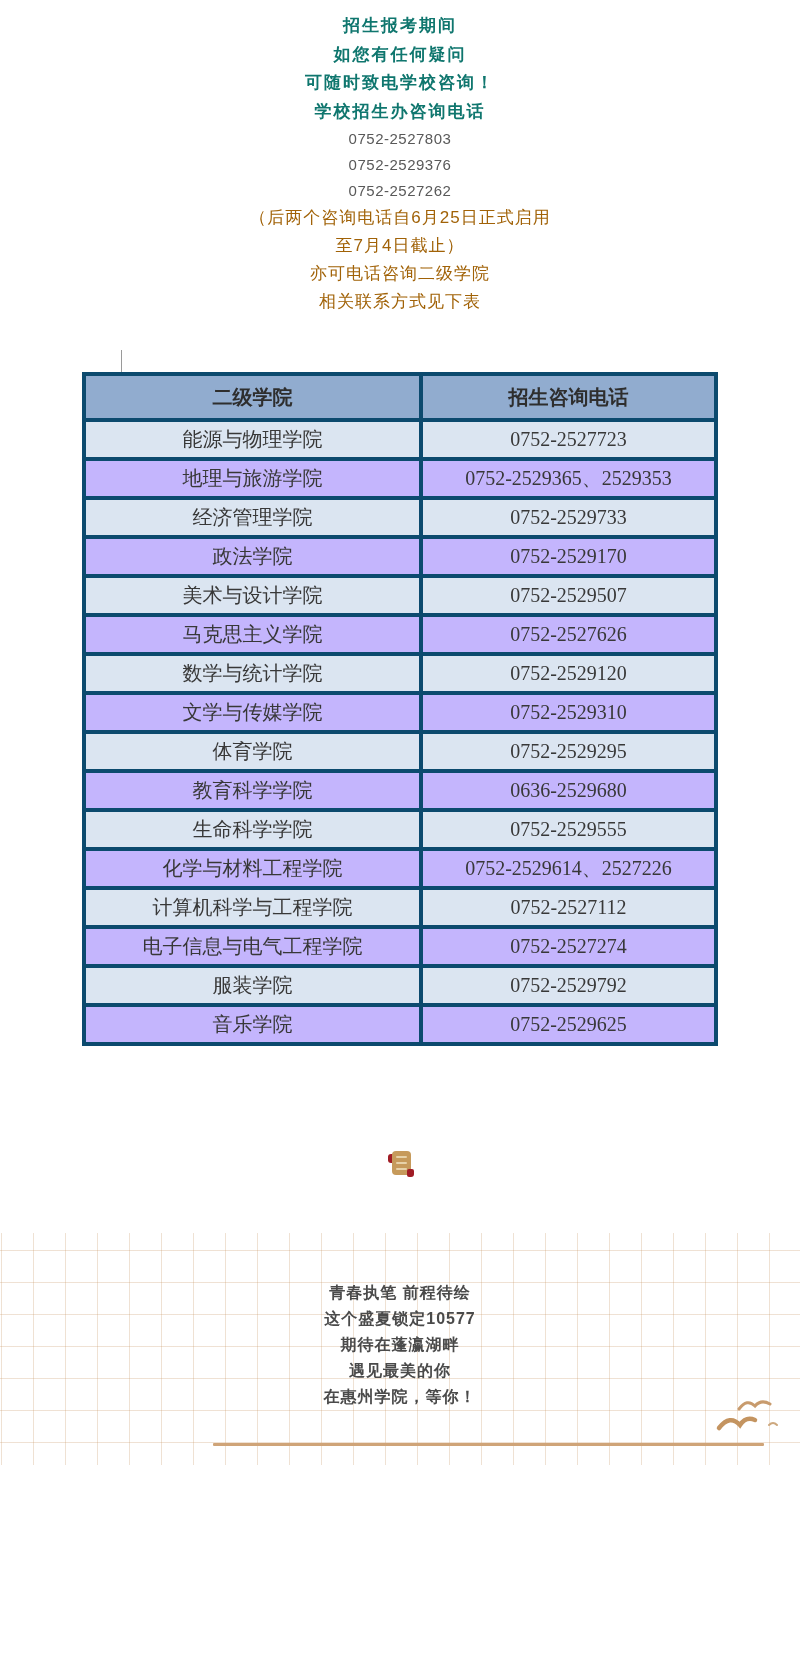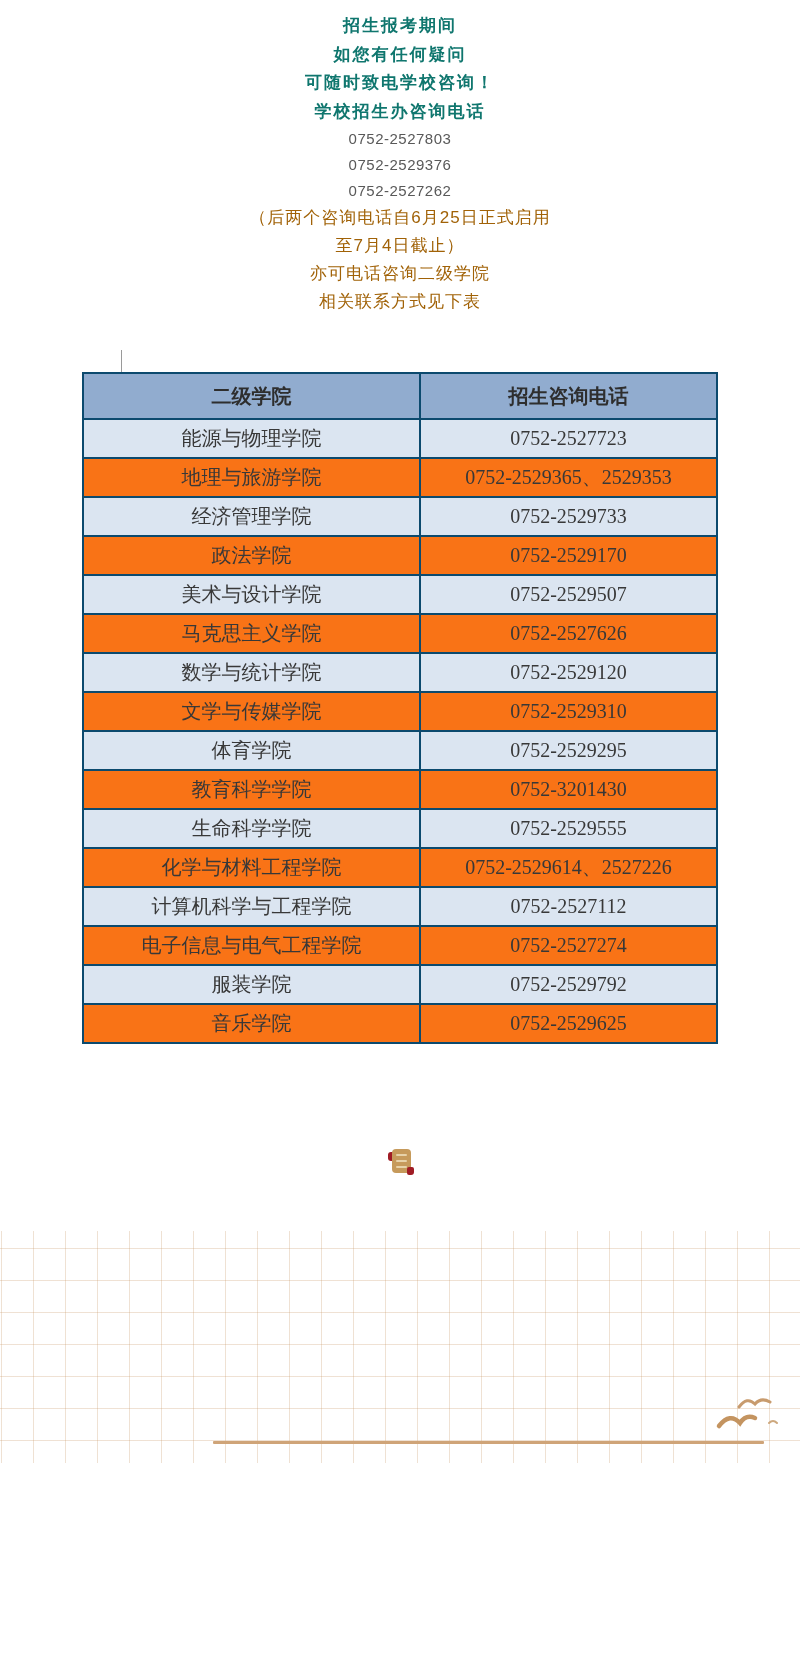--- a/index.html
+++ b/index.html
@@ -26,34 +26,34 @@
   
   table.contact-table {
     margin: 56px 0 0 82px;
     width: 636px;
     border-collapse: collapse;
     font-family: "Liberation Serif", "DejaVu Serif", serif;
     color: #383838;
     table-layout: fixed;
   }
   .contact-table th, .contact-table td {
-    border: 2px solid #0c4a6e;
+    border: 4px solid #0c4a6e;
     text-align: center;
     vertical-align: middle;
     padding: 0;
   }
   .contact-table th {
     background: #91accf;
     height: 46px;
     font-size: 20px;
     font-weight: bold;
     color: #2e2e2e;
   }
   .contact-table th:first-child, .contact-table td:first-child { width: 337px; }
-  .contact-table td { height: 39px; font-size: 20px; background: #f97316; }
+  .contact-table td { height: 39px; font-size: 20px; background: #c4b5fd; }
   .contact-table tbody tr:nth-of-type(odd) td { background: #dbe5f1; }
 
   
   .scroll-icon { position: relative; width: 27px; height: 27px; margin: 104px auto 0; }
   .scroll-body {
     position: absolute; left: 5px; top: 1px; width: 19px; height: 24px;
     background: #c69a5b; border-radius: 4px;
   }
   .scroll-line { display: block; width: 11px; height: 2px; background: #e7d2a9; margin: 4px auto 0; border-radius: 1px; }
   .scroll-line:first-child { margin-top: 5px; }
@@ -164,21 +164,21 @@
           <td>0752-2529310</td>
         </tr>
 
         <tr class="table-row">
           <td>体育学院</td>
           <td>0752-2529295</td>
         </tr>
 
         <tr class="table-row">
           <td>教育科学学院</td>
-          <td>0752-3201430</td>
+          <td>0636-2529680</td>
         </tr>
 
         <tr class="table-row">
           <td>生命科学学院</td>
           <td>0752-2529555</td>
         </tr>
 
         <tr class="table-row">
           <td>化学与材料工程学院</td>
           <td>0752-2529614、2527226</td>
@@ -211,20 +211,28 @@
     <div class="curl-tl"></div>
     <div class="scroll-body">
       <span class="scroll-line"></span>
       <span class="scroll-line"></span>
       <span class="scroll-line"></span>
     </div>
     <div class="curl-br"></div>
   </div>
 
   <section class="footer-grid">
+    <div class="footer-text">
+
+    <div class="footer-line">青春执笔 前程待绘</div>
+        <div class="footer-line">这个盛夏锁定10577</div>
+        <div class="footer-line">期待在蓬瀛湖畔</div>
+        <div class="footer-line">遇见最美的你</div>
+        <div class="footer-line">在惠州学院，等你！</div>
+      </div>
     <svg class="birds" width="95" height="62" viewBox="0 0 95 62">
       <path d="M36 28 Q44 17 52 25 Q58 18 67 23" fill="none" stroke="#c89b6d" stroke-width="3" stroke-linecap="round"></path>
       <path d="M16 47 Q27 33 37 44 Q43 35 52 39" fill="none" stroke="#c49460" stroke-width="4.5" stroke-linecap="round"></path>
       <path d="M66 44 q4 -4 8 0" fill="none" stroke="#cda87e" stroke-width="2" stroke-linecap="round"></path>
     </svg>
     <div class="footer-underline"></div>
   </section>
 
 </div>
 

